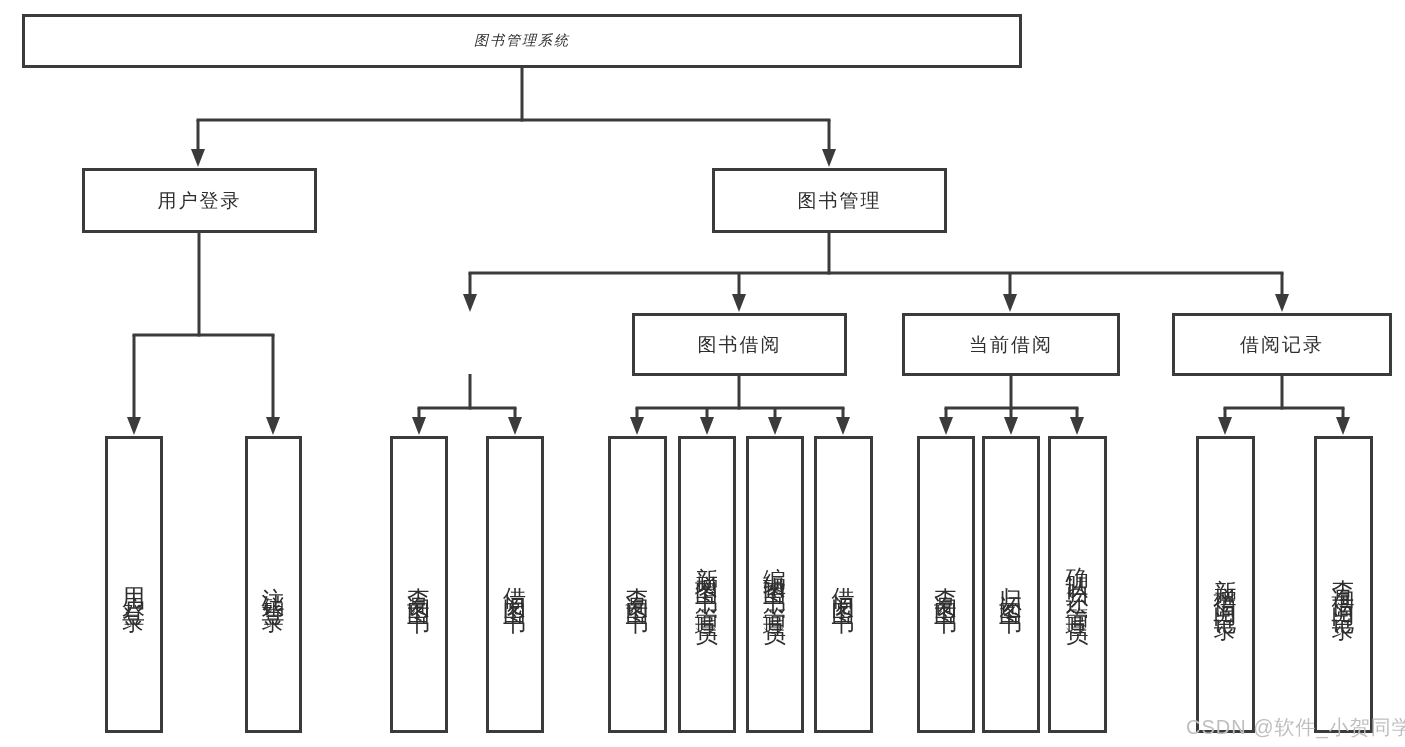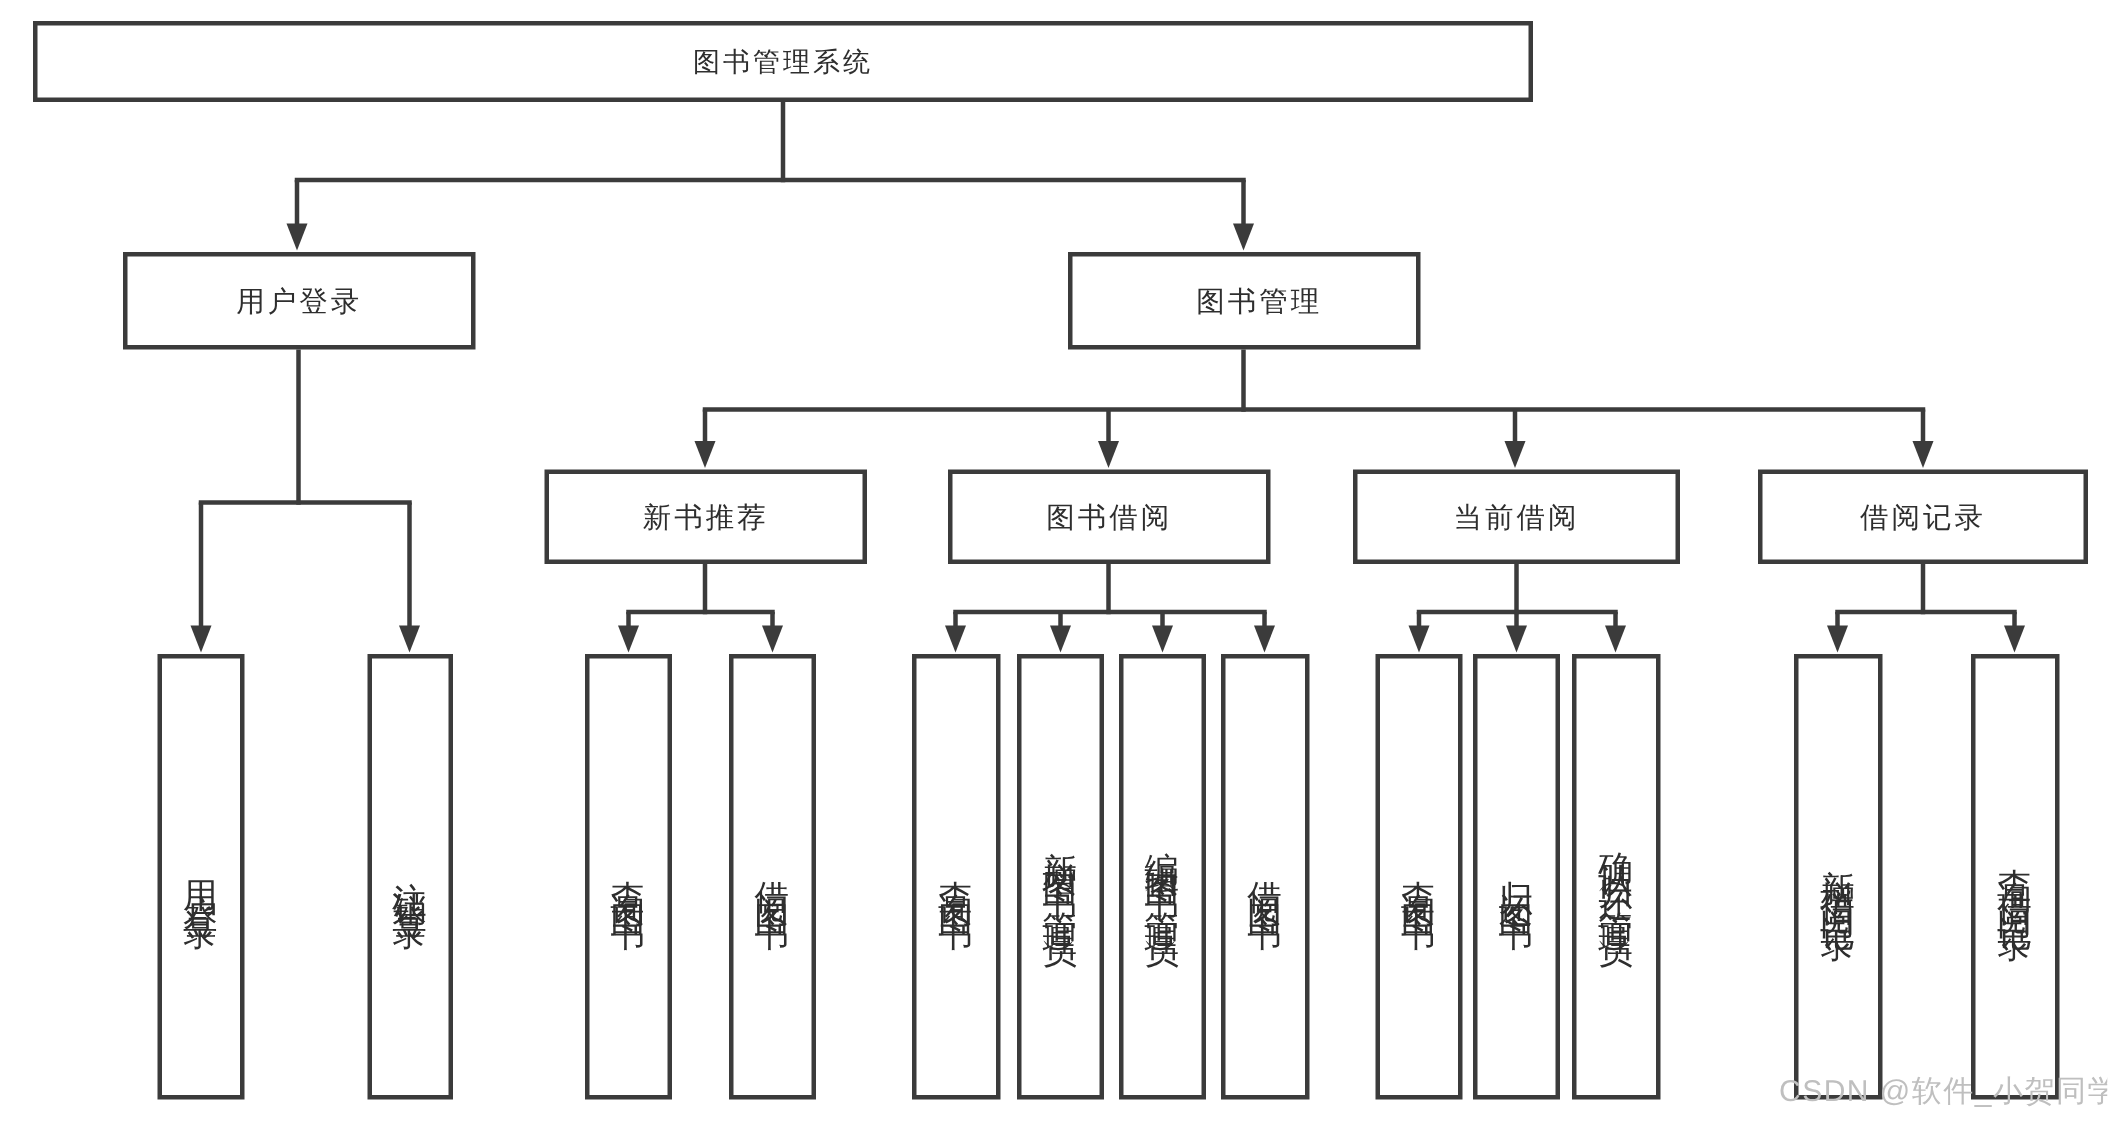--- a/index.html
+++ b/index.html
@@ -13,21 +13,21 @@
   .wires{position:absolute;left:0;top:0;}
   .box{
     position:absolute;
     border:3px solid #3b3b3b;
     background:#ffffff;
     box-sizing:border-box;
     display:flex;align-items:center;justify-content:center;
     color:#2e2e2e;
   }
   .hlabel{font-size:19px;letter-spacing:2px;}
-  .root-label{font-size:18px;letter-spacing:2px;}
+  .root-label{font-size:14px;letter-spacing:2px;font-style:italic;}
   .vbox{
     writing-mode:vertical-rl;
     text-orientation:mixed;
     font-size:23px;
     letter-spacing:8px;
     line-height:1.05;
   }
   .watermark{
     position:absolute;
     left:1186px;top:714px;
@@ -113,21 +113,20 @@
       <polygon points="1218,417 1232,417 1225,435"></polygon>
       <polygon points="1336,417 1350,417 1343,435"></polygon>
     </g>
   </svg>
 
   <div class="box root-label" style="left:22px;top:14px;width:1000px;height:54px;">图书管理系统</div>
 
   <div class="box hlabel" style="left:82px;top:168px;width:235px;height:65px;">用户登录</div>
   <div class="box hlabel" style="left:712px;top:168px;width:235px;height:65px;padding-left:20px;">图书管理</div>
 
-  <div class="box hlabel" style="left:363px;top:313px;width:215px;height:63px;">新书推荐</div>
   <div class="box hlabel" style="left:902px;top:313px;width:218px;height:63px;">当前借阅</div>
   <div class="box hlabel" style="left:632px;top:313px;width:215px;height:63px;">图书借阅</div>
   <div class="box hlabel" style="left:1172px;top:313px;width:220px;height:63px;">借阅记录</div>
 
   <div class="box vbox" style="left:105px;top:436px;width:58px;height:297px;">用户登录</div>
   <div class="box vbox" style="left:245px;top:436px;width:57px;height:297px;">注销登录</div>
 
   <div class="box vbox" style="left:390px;top:436px;width:58px;height:297px;">查询图书</div>
   <div class="box vbox" style="left:486px;top:436px;width:58px;height:297px;">借阅图书</div>
 

